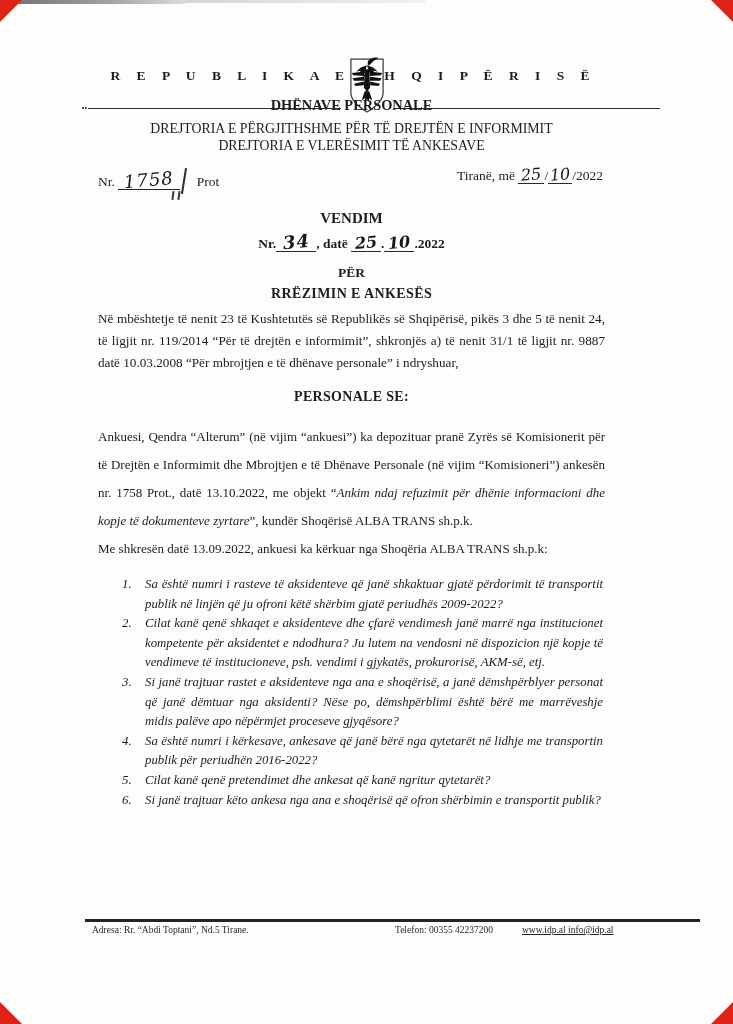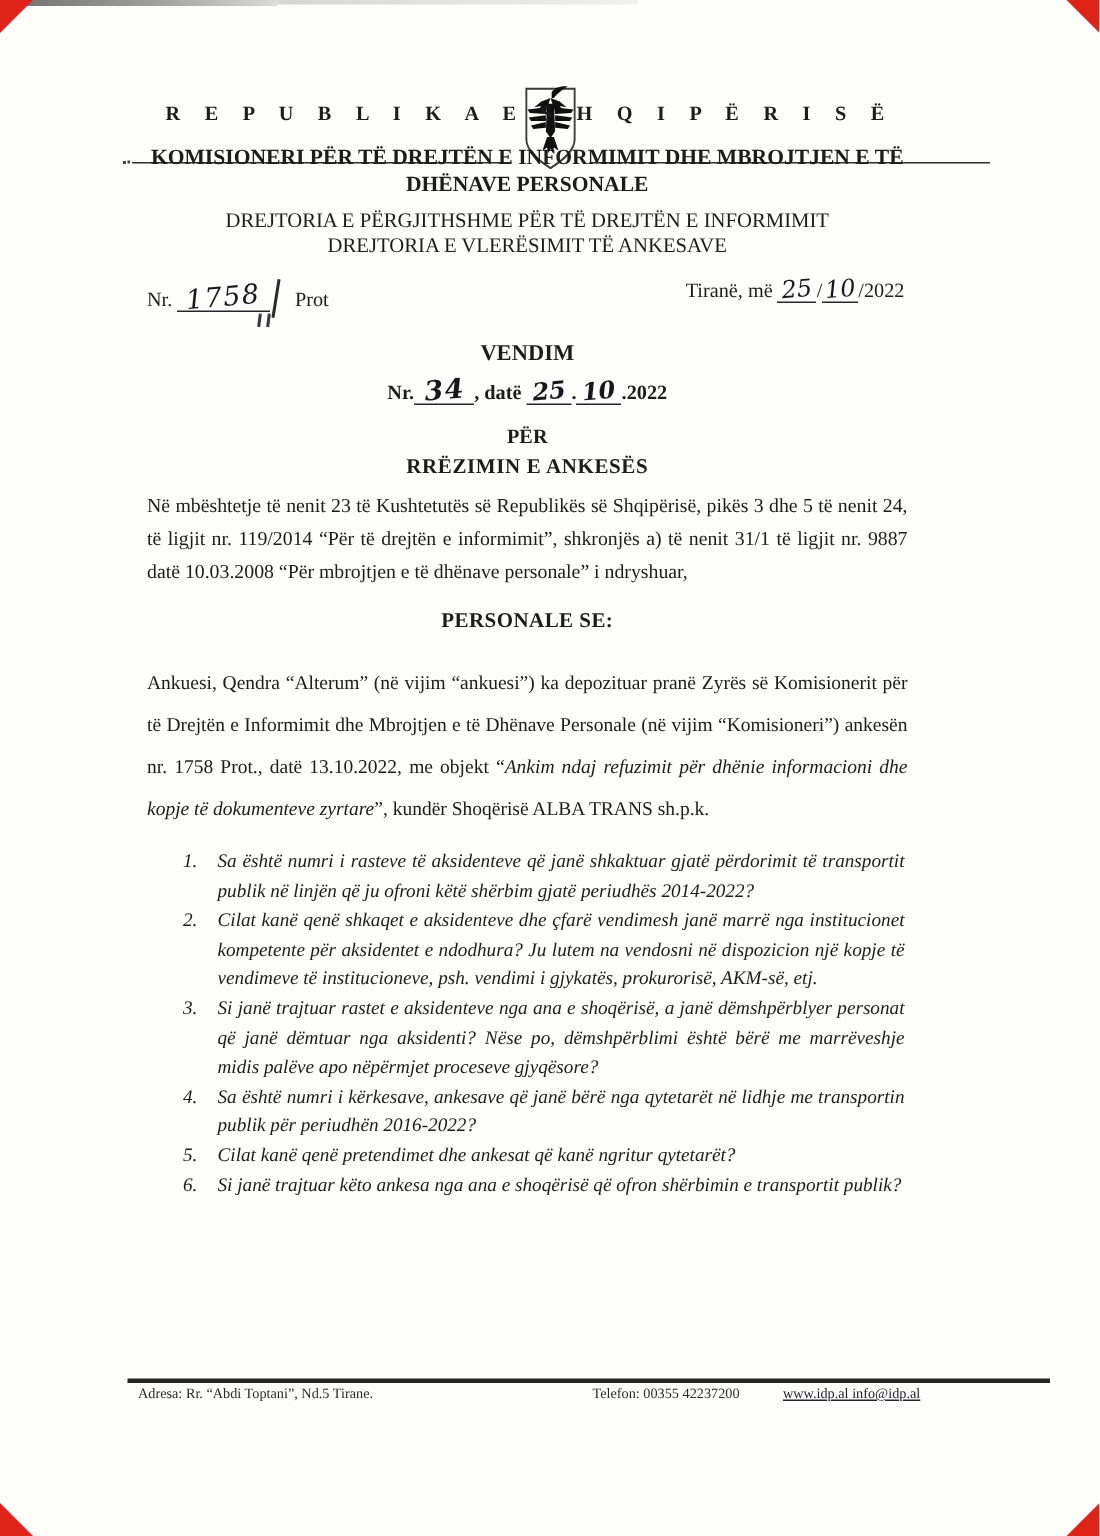--- a/index.html
+++ b/index.html
@@ -97,21 +97,20 @@
         <path d="M34 33 L47 36 L45 39 L34 38 Z"></path>
         <path d="M27 46 L23 58 L27 55 L28 60 L30 56 L32 60 L33 55 L37 58 L33 46 Z"></path>
       </g>
     </svg>
   </div>
 
   <div class="content">
     <div class="center republic">R E P U B L I K A   E   S H Q I P Ë R I S Ë</div>
 
     <div class="center institution">
-      <div>KOMISIONERI PËR TË DREJTËN E INFORMIMIT DHE MBROJTJEN E TË</div>
       <div>DHËNAVE PERSONALE</div>
     </div>
 
     <div class="center directorate first">DREJTORIA E PËRGJITHSHME PËR TË DREJTËN E INFORMIMIT</div>
     <div class="center directorate">DREJTORIA E VLERËSIMIT TË ANKESAVE</div>
 
     <div class="proto-row">
       <span class="proto-left">
         <span>Nr.</span>
         <span class="fill" style="width:62px;"><span class="hw hw-lg">1758</span></span><span class="hw-stroke"></span>
@@ -134,26 +133,27 @@
     <div class="center per">PËR</div>
     <div class="center subject">RRËZIMIN E ANKESËS</div>
 
     <div class="para legal">Në mbështetje të nenit 23 të Kushtetutës së Republikës së Shqipërisë, pikës 3 dhe 5 të nenit 24, të ligjit nr. 119/2014 “Për të drejtën e informimit”, shkronjës a) të nenit 31/1 të ligjit nr. 9887 datë 10.03.2008 “Për mbrojtjen e të dhënave personale” i ndryshuar,</div>
 
     <div class="center konstatova">PERSONALE SE:</div>
 
     <div class="para complaint">
       <span>Ankuesi, Qendra “Alterum” (në vijim “ankuesi”) ka depozituar pranë Zyrës së Komisionerit për të Drejtën e Informimit dhe Mbrojtjen e të Dhënave Personale (në vijim “Komisioneri”) ankesën nr. 1758 Prot., datë 13.10.2022, me objekt “</span><span class="italic">Ankim ndaj refuzimit për dhënie informacioni dhe kopje të dokumenteve zyrtare</span><span>”, kundër Shoqërisë ALBA TRANS sh.p.k.</span>
       <br>
+      <span>Me shkresën datë 13.09.2022, ankuesi ka kërkuar nga Shoqëria ALBA TRANS sh.p.k:</span>
     </div>
 
     <div class="questions">
       <div class="q">
         <span class="qnum">1.</span>
-        <span class="qtext">Sa është numri i rasteve të aksidenteve që janë shkaktuar gjatë përdorimit të transportit publik në linjën që ju ofroni këtë shërbim gjatë periudhës 2014-2022?</span>
+        <span class="qtext">Sa është numri i rasteve të aksidenteve që janë shkaktuar gjatë përdorimit të transportit publik në linjën që ju ofroni këtë shërbim gjatë periudhës 2009-2022?</span>
       </div>
       <div class="q">
         <span class="qnum">2.</span>
         <span class="qtext">Cilat kanë qenë shkaqet e aksidenteve dhe çfarë vendimesh janë marrë nga institucionet kompetente për aksidentet e ndodhura? Ju lutem na vendosni në dispozicion një kopje të vendimeve të institucioneve, psh. vendimi i gjykatës, prokurorisë, AKM-së, etj.</span>
       </div>
       <div class="q">
         <span class="qnum">3.</span>
         <span class="qtext">Si janë trajtuar rastet e aksidenteve nga ana e shoqërisë, a janë dëmshpërblyer personat që janë dëmtuar nga aksidenti? Nëse po, dëmshpërblimi është bërë me marrëveshje midis palëve apo nëpërmjet proceseve gjyqësore?</span>
       </div>
       <div class="q">

